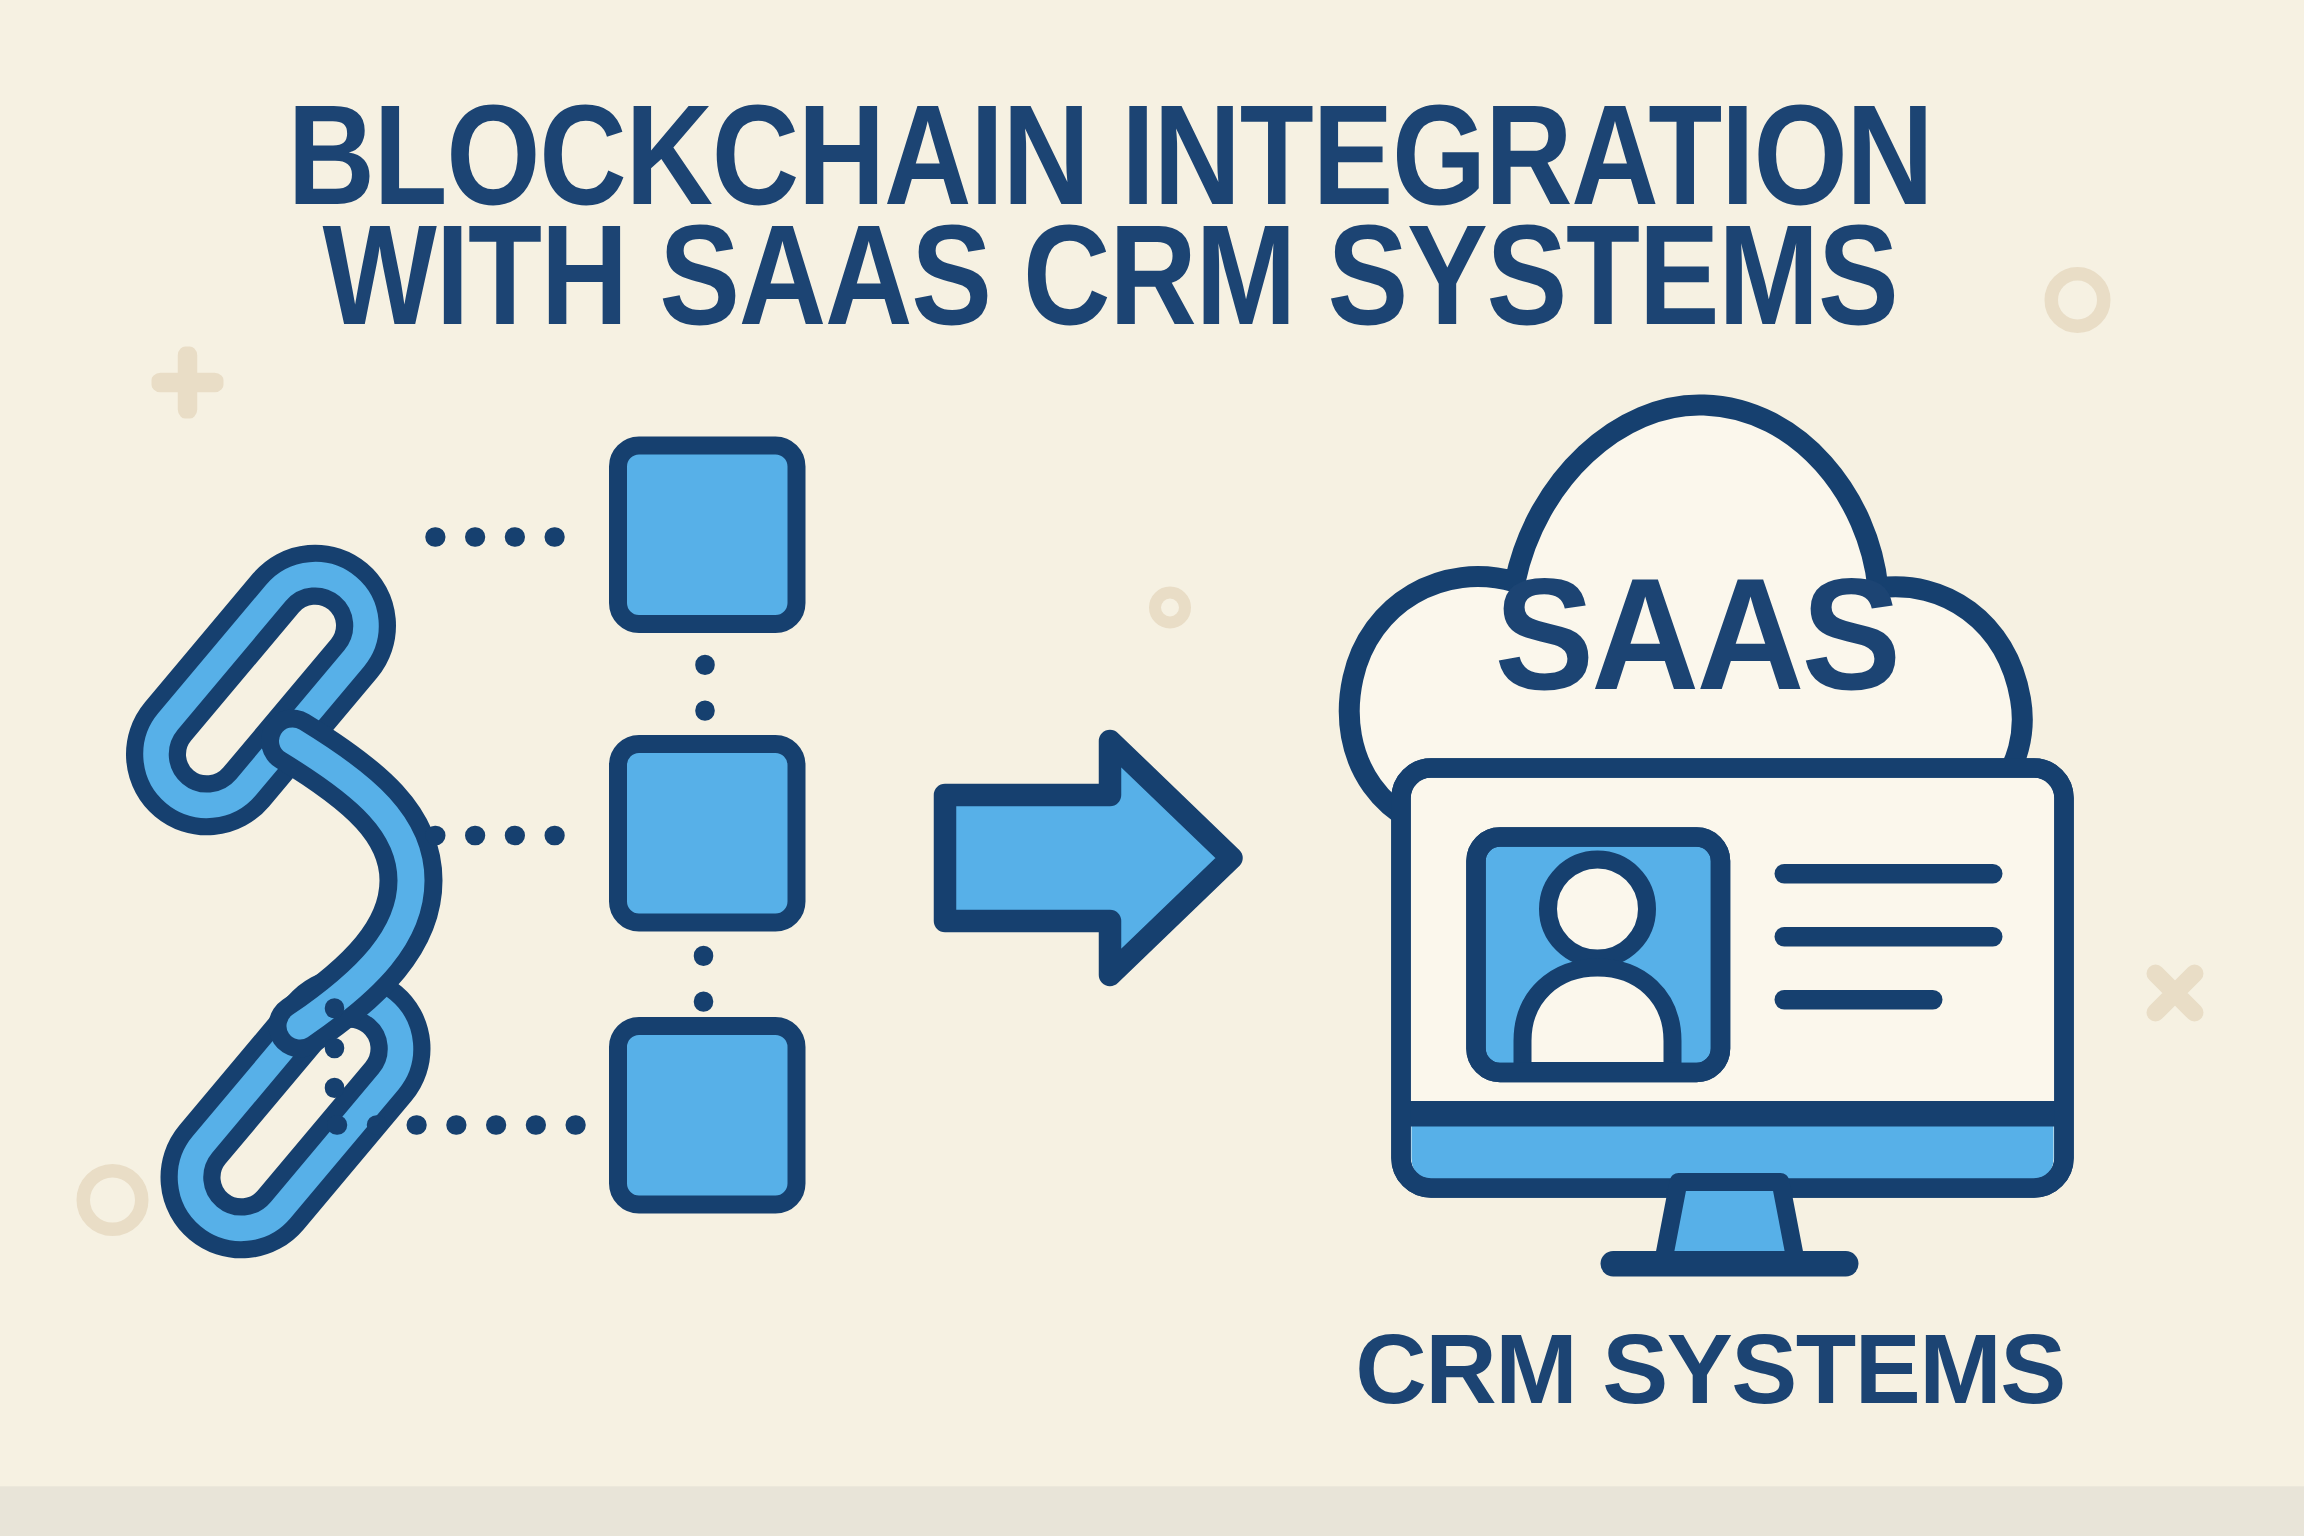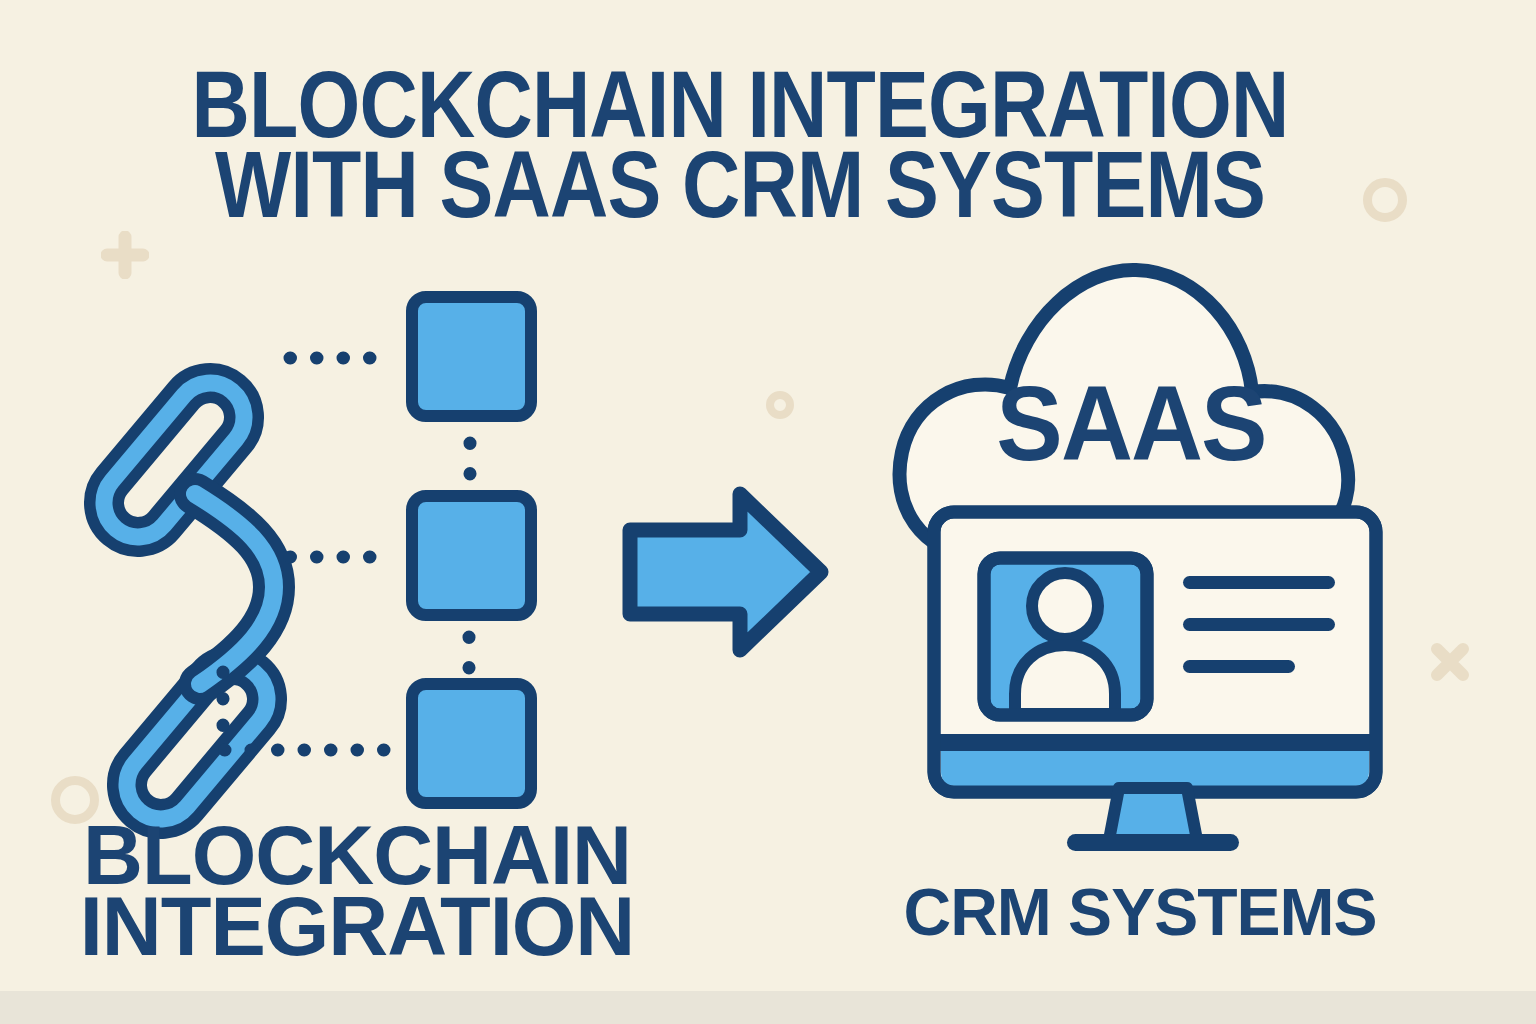--- a/index.html
+++ b/index.html
@@ -173,19 +173,15 @@
     </g>
 
     <rect x="7" y="8" width="442" height="280" rx="20" fill="none" stroke="#16406f" stroke-width="13"></rect>
 
     <g>
       <path d="M192 284 L182 336 L270 336 L260 284 Z" fill="#57b0e8" stroke="#16406f" stroke-width="12" stroke-linejoin="round"></path>
       <rect x="140" y="330" width="172" height="17" rx="8.5" fill="#16406f"></rect>
     </g>
   </svg>
 
-  <div class="abs label label-left">
-    <div>BLOCKCHAIN</div>
-    <div>INTEGRATION</div>
-  </div>
   <div class="abs label label-right">CRM SYSTEMS</div>
 
 </div>
 
 </body></html>

